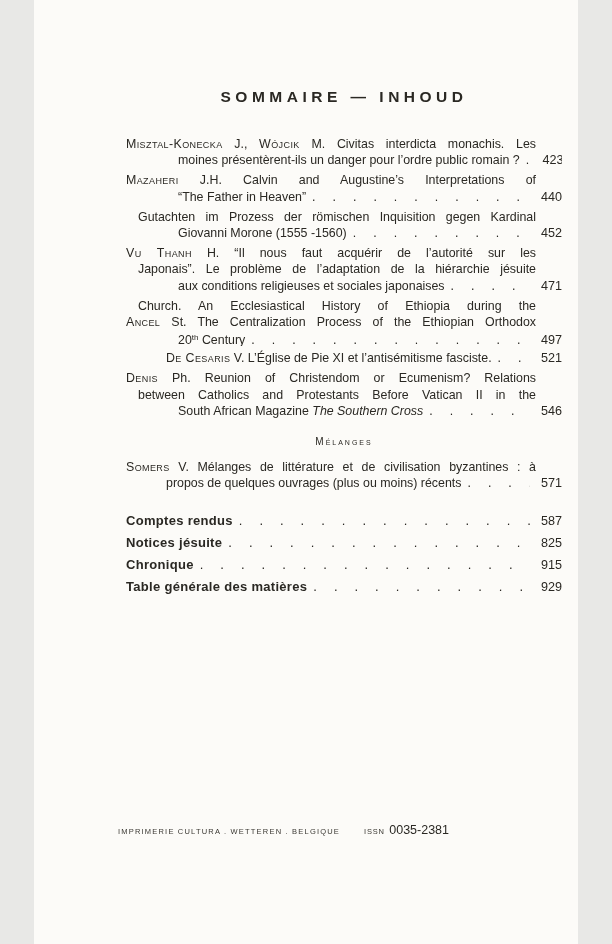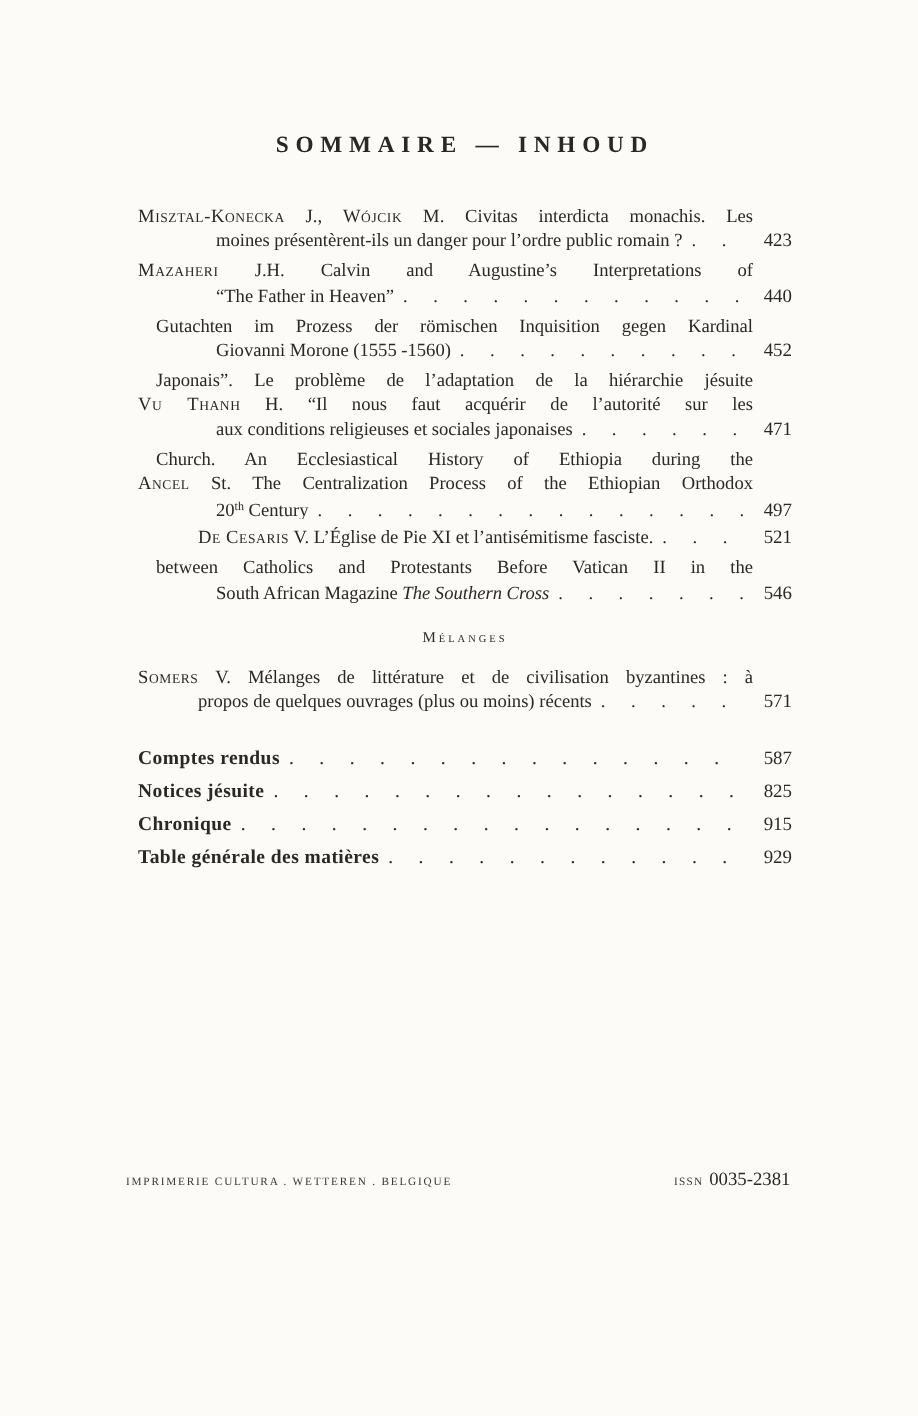--- a/index.html
+++ b/index.html
@@ -1,22 +1,22 @@
 <!DOCTYPE html>
 <html><head>
 <meta charset="utf-8">
 <style>
   html,body { margin:0; padding:0; background:#e8e8e6; }
   .page {
     position:relative;
-    width:612px; height:944px;
+    width:544px; height:944px;
     margin:0 auto;
     background:#fcfbf8;
     color:#2a2823;
-    font-family:Liberation Serif, serif;
+    font-family:Liberation Sans, sans-serif;
     overflow:hidden;
   }
   .content {
     position:absolute; left:92px; top:88px; width:436px;
   }
   .title {
     font-size:15.5px; font-weight:bold;
     letter-spacing:4.5px;
     text-align:center;
     margin:0 0 30px 0;
@@ -45,22 +45,22 @@
     text-align:center;
     font-size:10px; font-variant:small-caps; letter-spacing:2px;
     line-height:14px;
   }
   .somers { margin-bottom:0; }
   .sections { margin-top:22px; }
   .srow { display:flex; align-items:baseline; line-height:16px; margin-bottom:6px;
           font-size:13px; }
   .srow .slabel { font-weight:bold; white-space:nowrap; letter-spacing:0.3px; }
   .footer {
-    position:absolute; left:84px; right:85px; top:777px;
-    display:flex; justify-content:space-between; align-items:baseline;
+    position:absolute; left:84px; right:85px; top:820px;
+    display:flex; align-items:baseline;gap:24px;
   }
   .imprint { font-size:7.5px; letter-spacing:1.2px; color:#3a3832; }
   .issn { white-space:nowrap; }
   .issn-label { font-size:7.5px; letter-spacing:0.8px; color:#3a3832; }
   .issn-number { font-size:12.5px; }
 </style>
 </head>
 <body>
 
 <div class="page">
@@ -89,22 +89,22 @@
     <div class="entry">
       <div class="line jline ind"><span>Gutachten im Prozess der römischen Inquisition gegen Kardinal</span></div>
       <div class="line fline ind">
         <span class="ltext">Giovanni Morone (1555 -1560)</span>
         <span class="leader"></span>
         <span class="pg">452</span>
       </div>
     </div>
 
     <div class="entry">
+      <div class="line jline"><span class="sc">Vu Thanh</span><span> H. “Il nous faut acquérir de l’autorité sur les</span></div>
       <div class="line jline ind"><span>Japonais”. Le problème de l’adaptation de la hiérarchie jésuite</span></div>
-      <div class="line jline"><span class="sc">Vu Thanh</span><span> H. “Il nous faut acquérir de l’autorité sur les</span></div>
       <div class="line fline ind">
         <span class="ltext">aux conditions religieuses et sociales japonaises</span>
         <span class="leader"></span>
         <span class="pg">471</span>
       </div>
     </div>
 
     <div class="entry">
       <div class="line jline ind"><span>Church. An Ecclesiastical History of Ethiopia during the</span></div>
       <div class="line jline"><span class="sc">Ancel</span><span> St. The Centralization Process of the Ethiopian Orthodox</span></div>
@@ -117,20 +117,21 @@
 
     <div class="entry">
       <div class="line fline">
         <span class="ltext"><span class="sc">De Cesaris</span><span> V. L’Église de Pie XI et l’antisémitisme fasciste.</span></span>
         <span class="leader"></span>
         <span class="pg">521</span>
       </div>
     </div>
 
     <div class="entry">
+      <div class="line jline"><span class="sc">Denis</span><span> Ph. Reunion of Christendom or Ecumenism? Relations</span></div>
       <div class="line jline ind"><span>between Catholics and Protestants Before Vatican II in the</span></div>
       <div class="line fline ind">
         <span class="ltext"><span>South African Magazine </span><span class="it">The Southern Cross</span></span>
         <span class="leader"></span>
         <span class="pg">546</span>
       </div>
     </div>
 
     <div class="melanges-heading">Mélanges</div>
 

